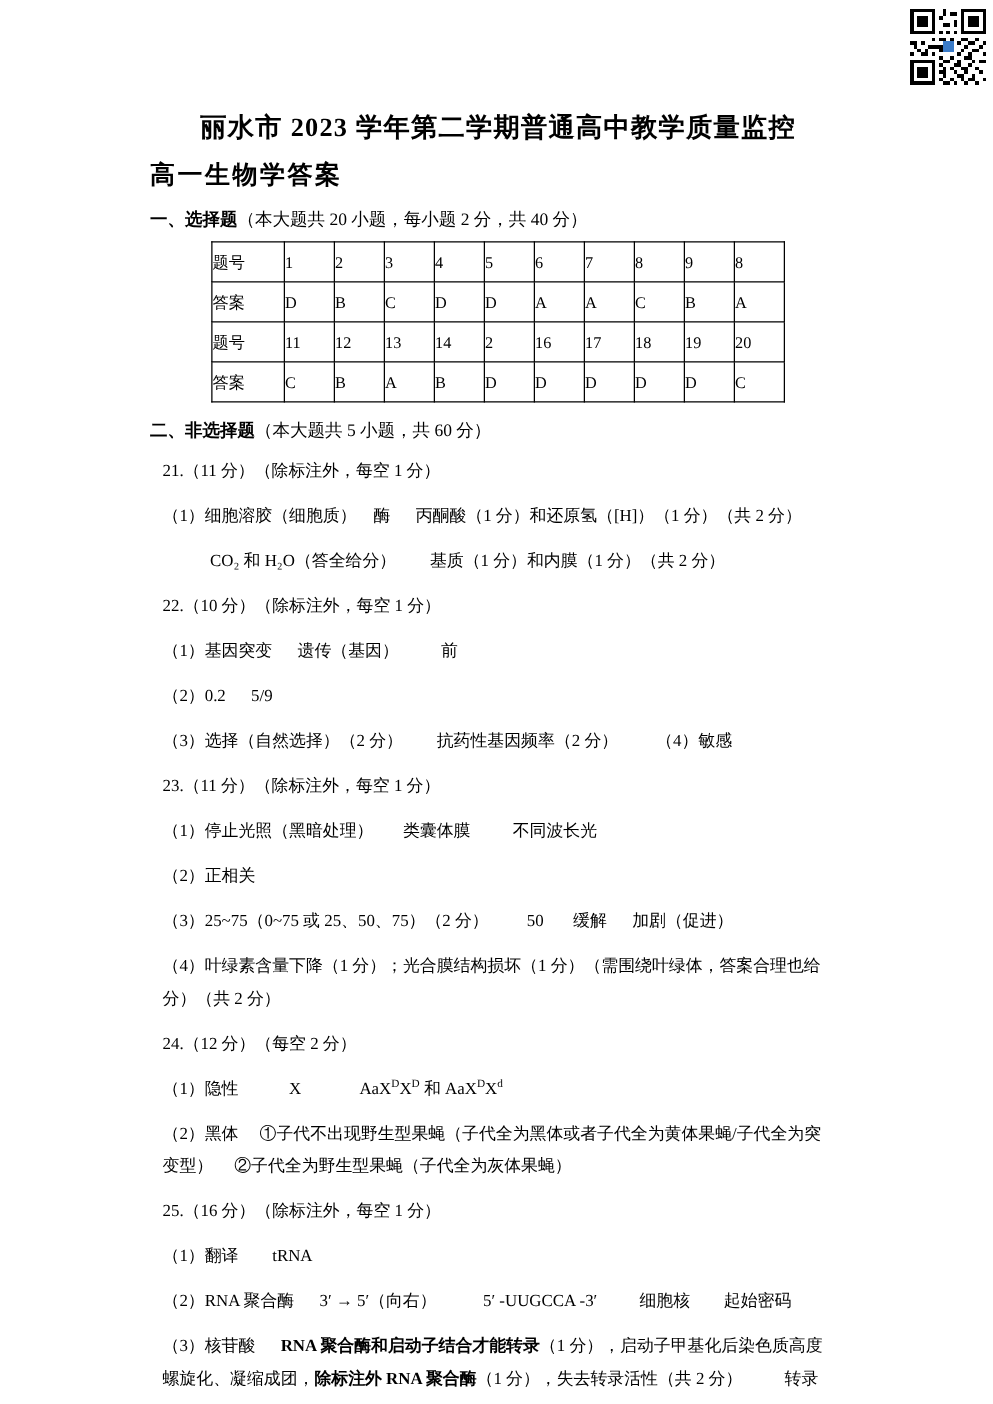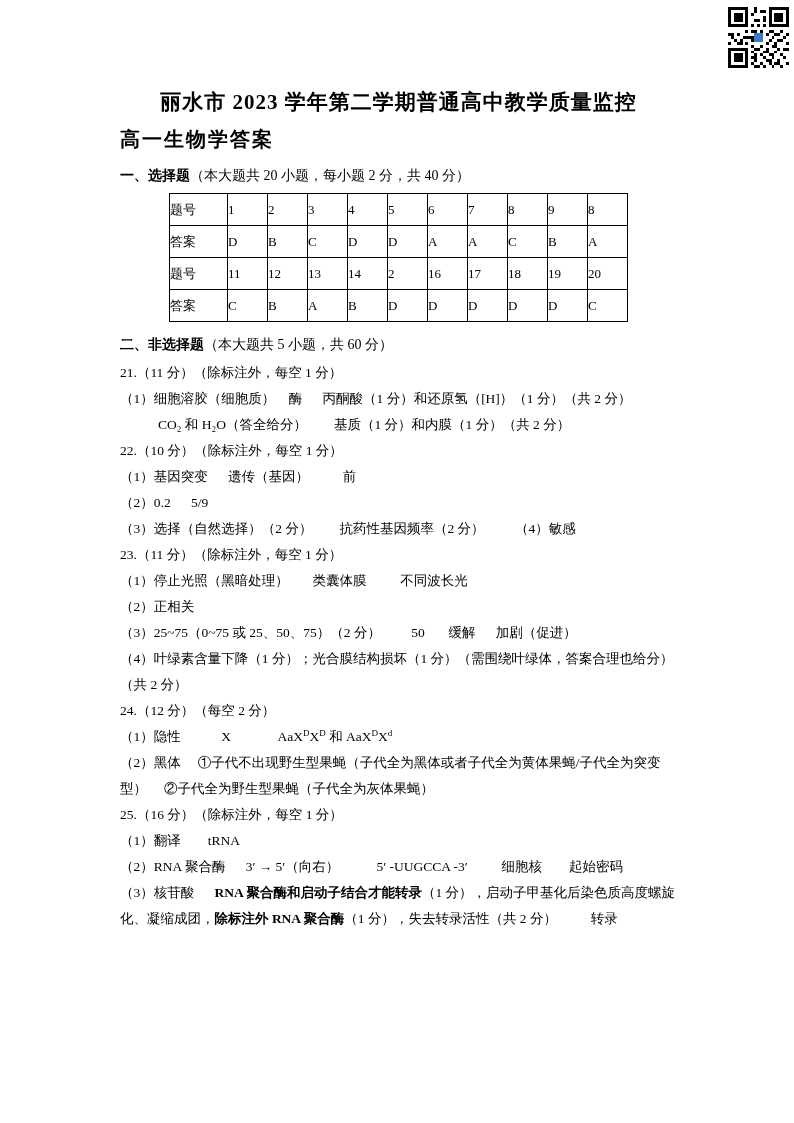--- a/index.html
+++ b/index.html
@@ -23,21 +23,21 @@
   .sec-head { font-size: 14px; margin: 10px 0 6px 0; white-space: pre-wrap; }
   .b { font-weight: 700; }
   table.answers { border-collapse: collapse; margin: 8px auto 14px auto; }
   table.answers td {
     border: 1px solid #000; width: 40px; height: 32px;
     vertical-align: middle;
     font-size: 13px; padding: 0;
   }
   table.answers td.lbl { width: 58px; }
   .ln {
-    font-size: 13.5px; line-height: 26px; margin: 0;
+    font-size: 13.5px; line-height: 26px; margin: 10px;
     white-space: pre-wrap;
   }
   .ind { padding-left: 38px; }
   sup { font-size: 9px; line-height: 0; }
 </style>
 </head>
 <body>
 
 <div class="qr">
   <svg viewBox="0 0 21 21" width="61" height="63" shape-rendering="crispEdges">

